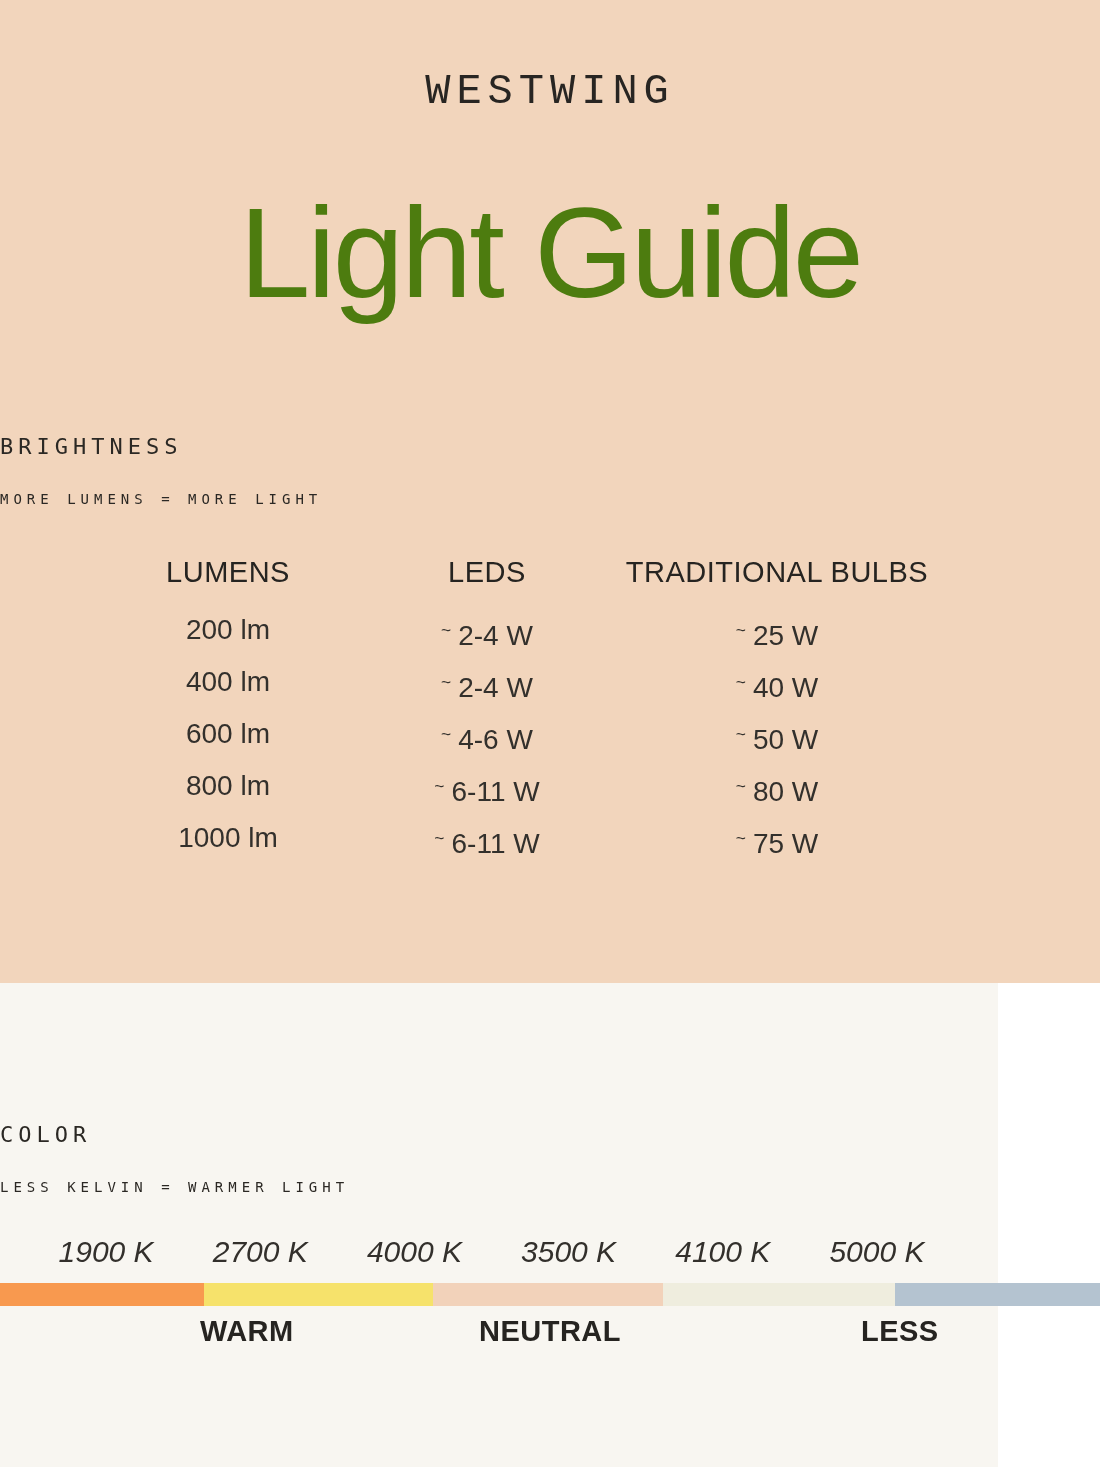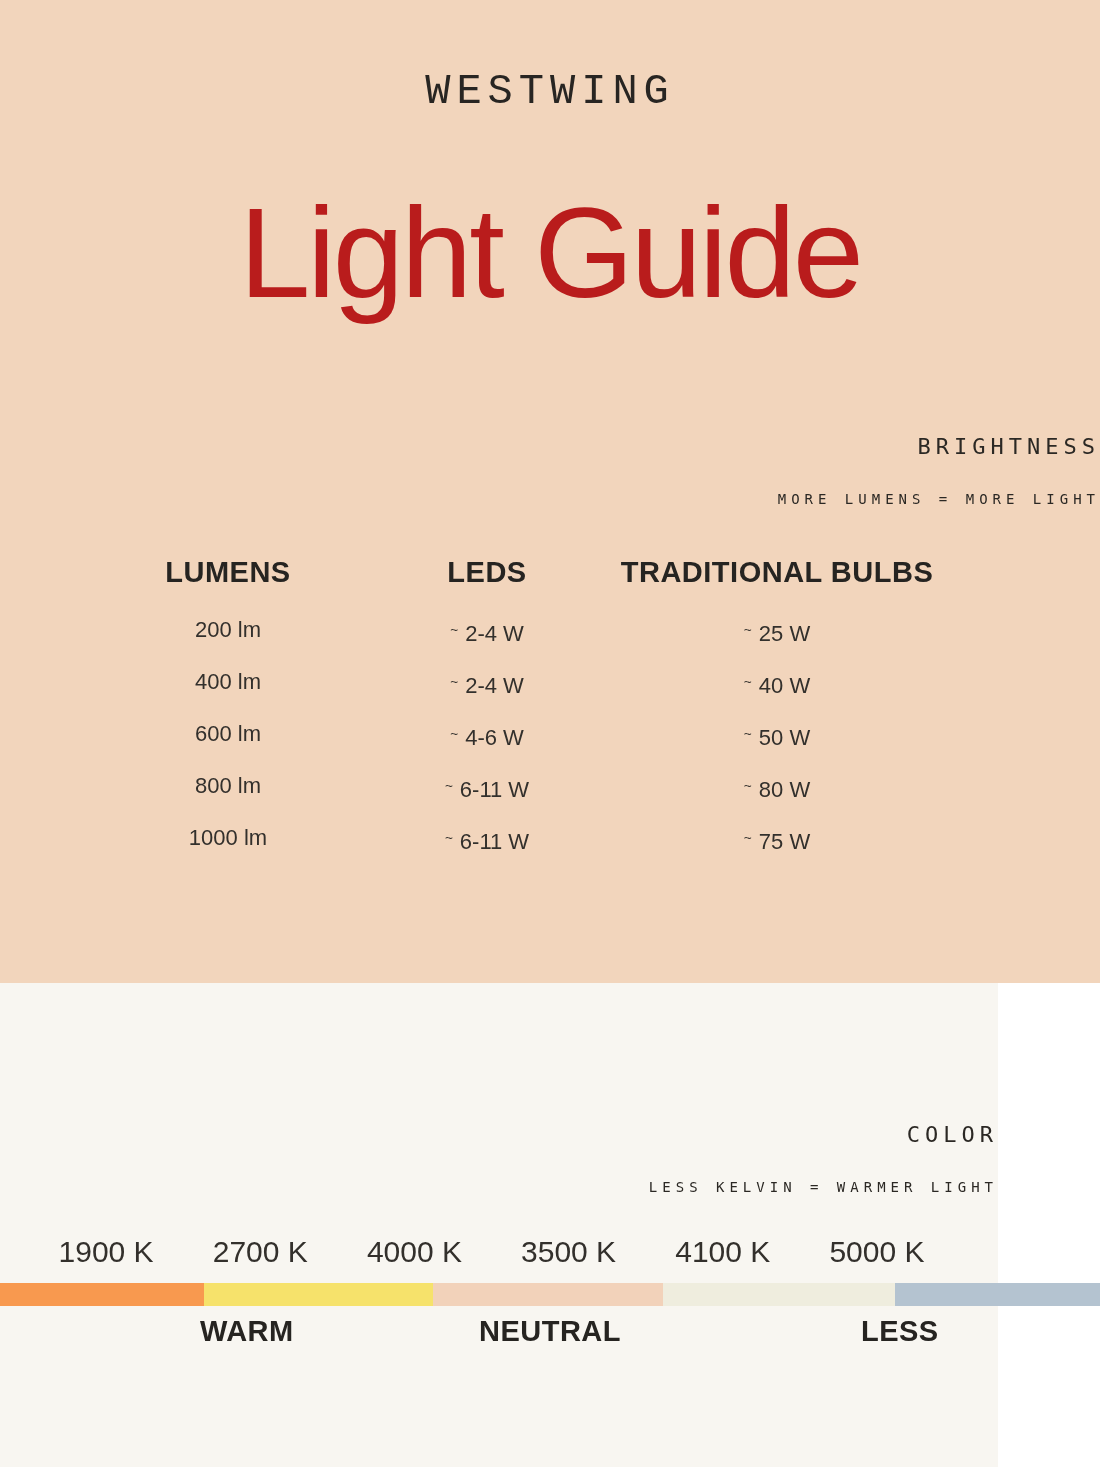--- a/index.html
+++ b/index.html
@@ -20,54 +20,55 @@
     position:absolute;top:68px;left:0;width:100%;
     text-align:center;
     font-family:Liberation Mono, monospace;
     font-size:42px;letter-spacing:6px;
     color:#282522;
   }
   .page-title{
     position:absolute;top:186px;left:0;width:100%;
     text-align:center;
     font-size:128px;line-height:1.05;letter-spacing:-3px;
-    color:#b91c1c;
+    color:#4d7c0f;
   }
   .mono-head{
-    position:absolute;left:0;width:100%;text-align:right;
+    position:absolute;left:0;width:100%;text-align:left;
     font-family:"DejaVu Sans Mono", monospace;
     color:#2b2824;
   }
   .mono-head .line1{font-size:22px;letter-spacing:5px;line-height:33px;}
   .mono-head .line2{font-size:14px;letter-spacing:5px;line-height:33px;margin-top:20px;}
   #brightness-head{top:430px;}
   #color-head{top:135px;}
 
   .table-col{
     position:absolute;top:556px;transform:translateX(-50%);
     text-align:center;white-space:nowrap;
   }
   .table-col .col-header{
-    font-size:29px;font-weight:700;letter-spacing:0.5px;
+    font-size:29px;font-weight:400;letter-spacing:0.5px;
     color:#262421;height:34px;margin-bottom:14px;
   }
   .table-col .cell{
-    height:52px;line-height:52px;font-size:22px;color:#33302c;
+    height:52px;line-height:52px;font-size:28px;color:#33302c;
   }
   .tilde{
     display:inline-block;font-size:0.62em;vertical-align:0.5em;
     margin-right:7px;color:#33302c;
   }
   #col-lumens{left:228px;}
   #col-leds{left:487px;}
   #col-bulbs{left:777px;}
 
   .kelvin-row{
     position:absolute;top:252px;left:29px;right:44px;
     display:flex;
+    font-style:italic;
   }
   .kelvin-label{
     flex:1;text-align:center;font-size:30px;color:#33302c;white-space:nowrap;
   }
   .color-bar{
     position:absolute;top:300px;left:0;width:1100px;height:23px;
     display:flex;
   }
   .bar-segment{height:100%;}
   .temp-labels{

